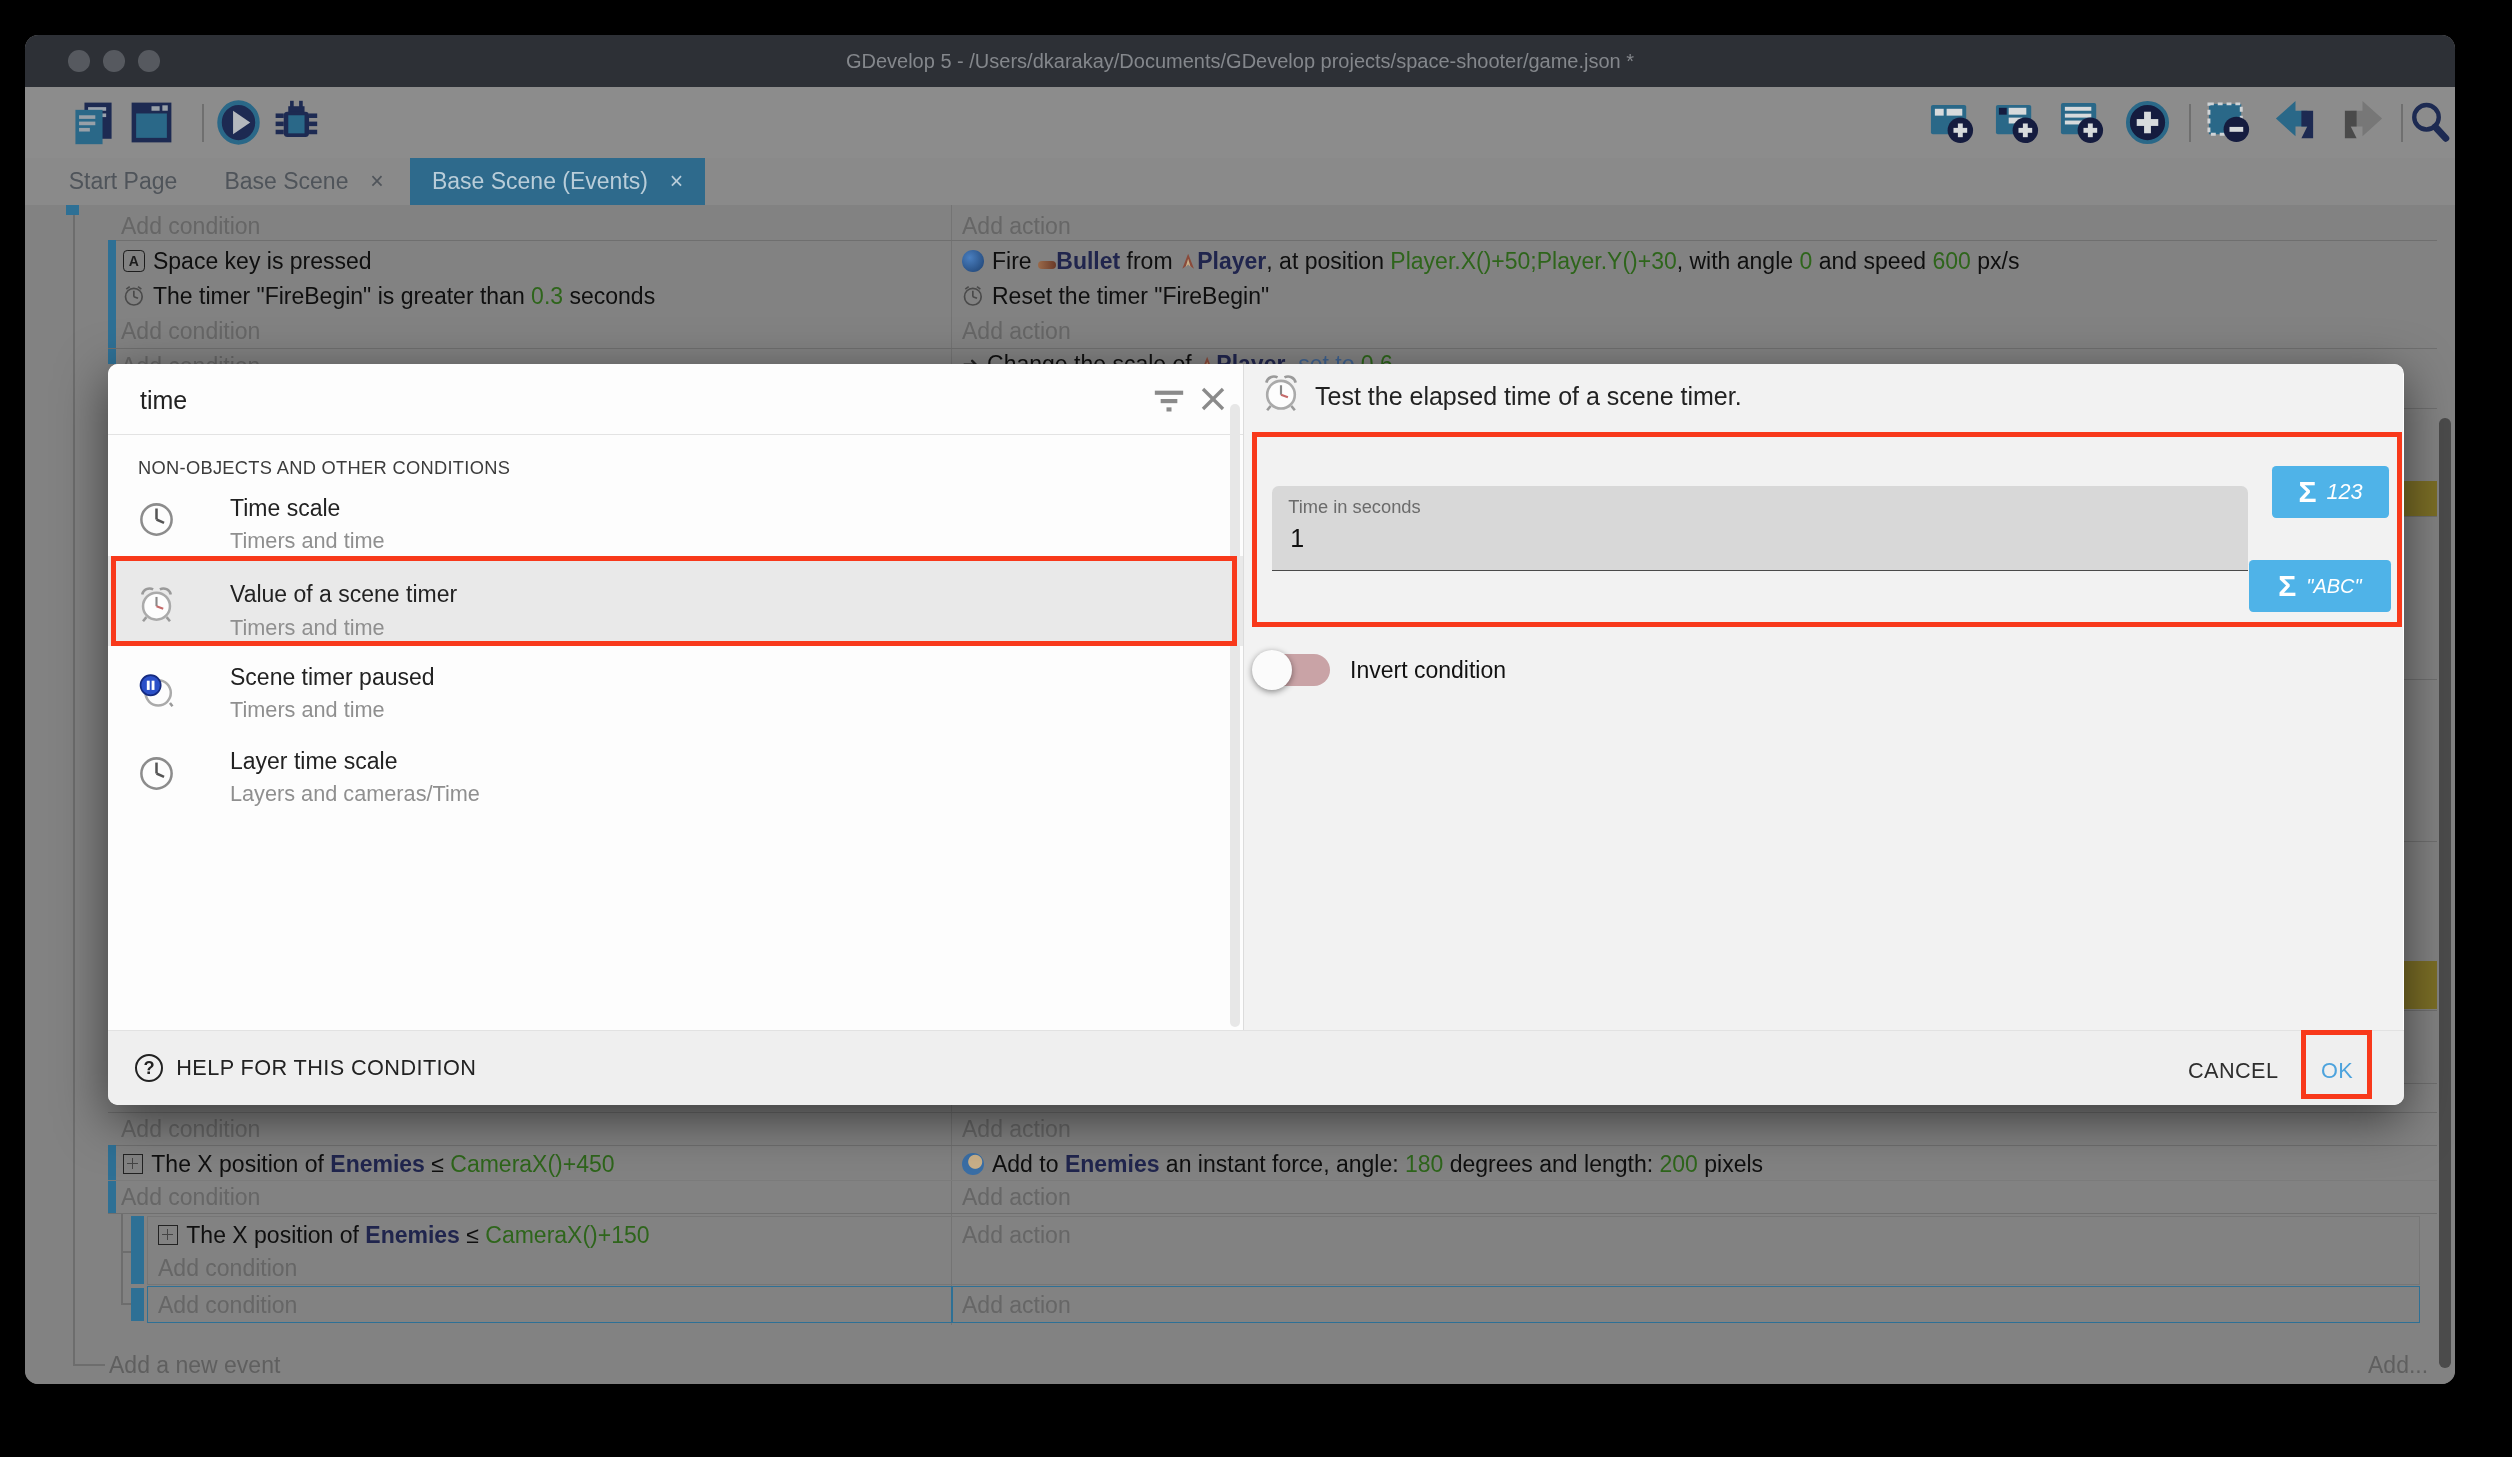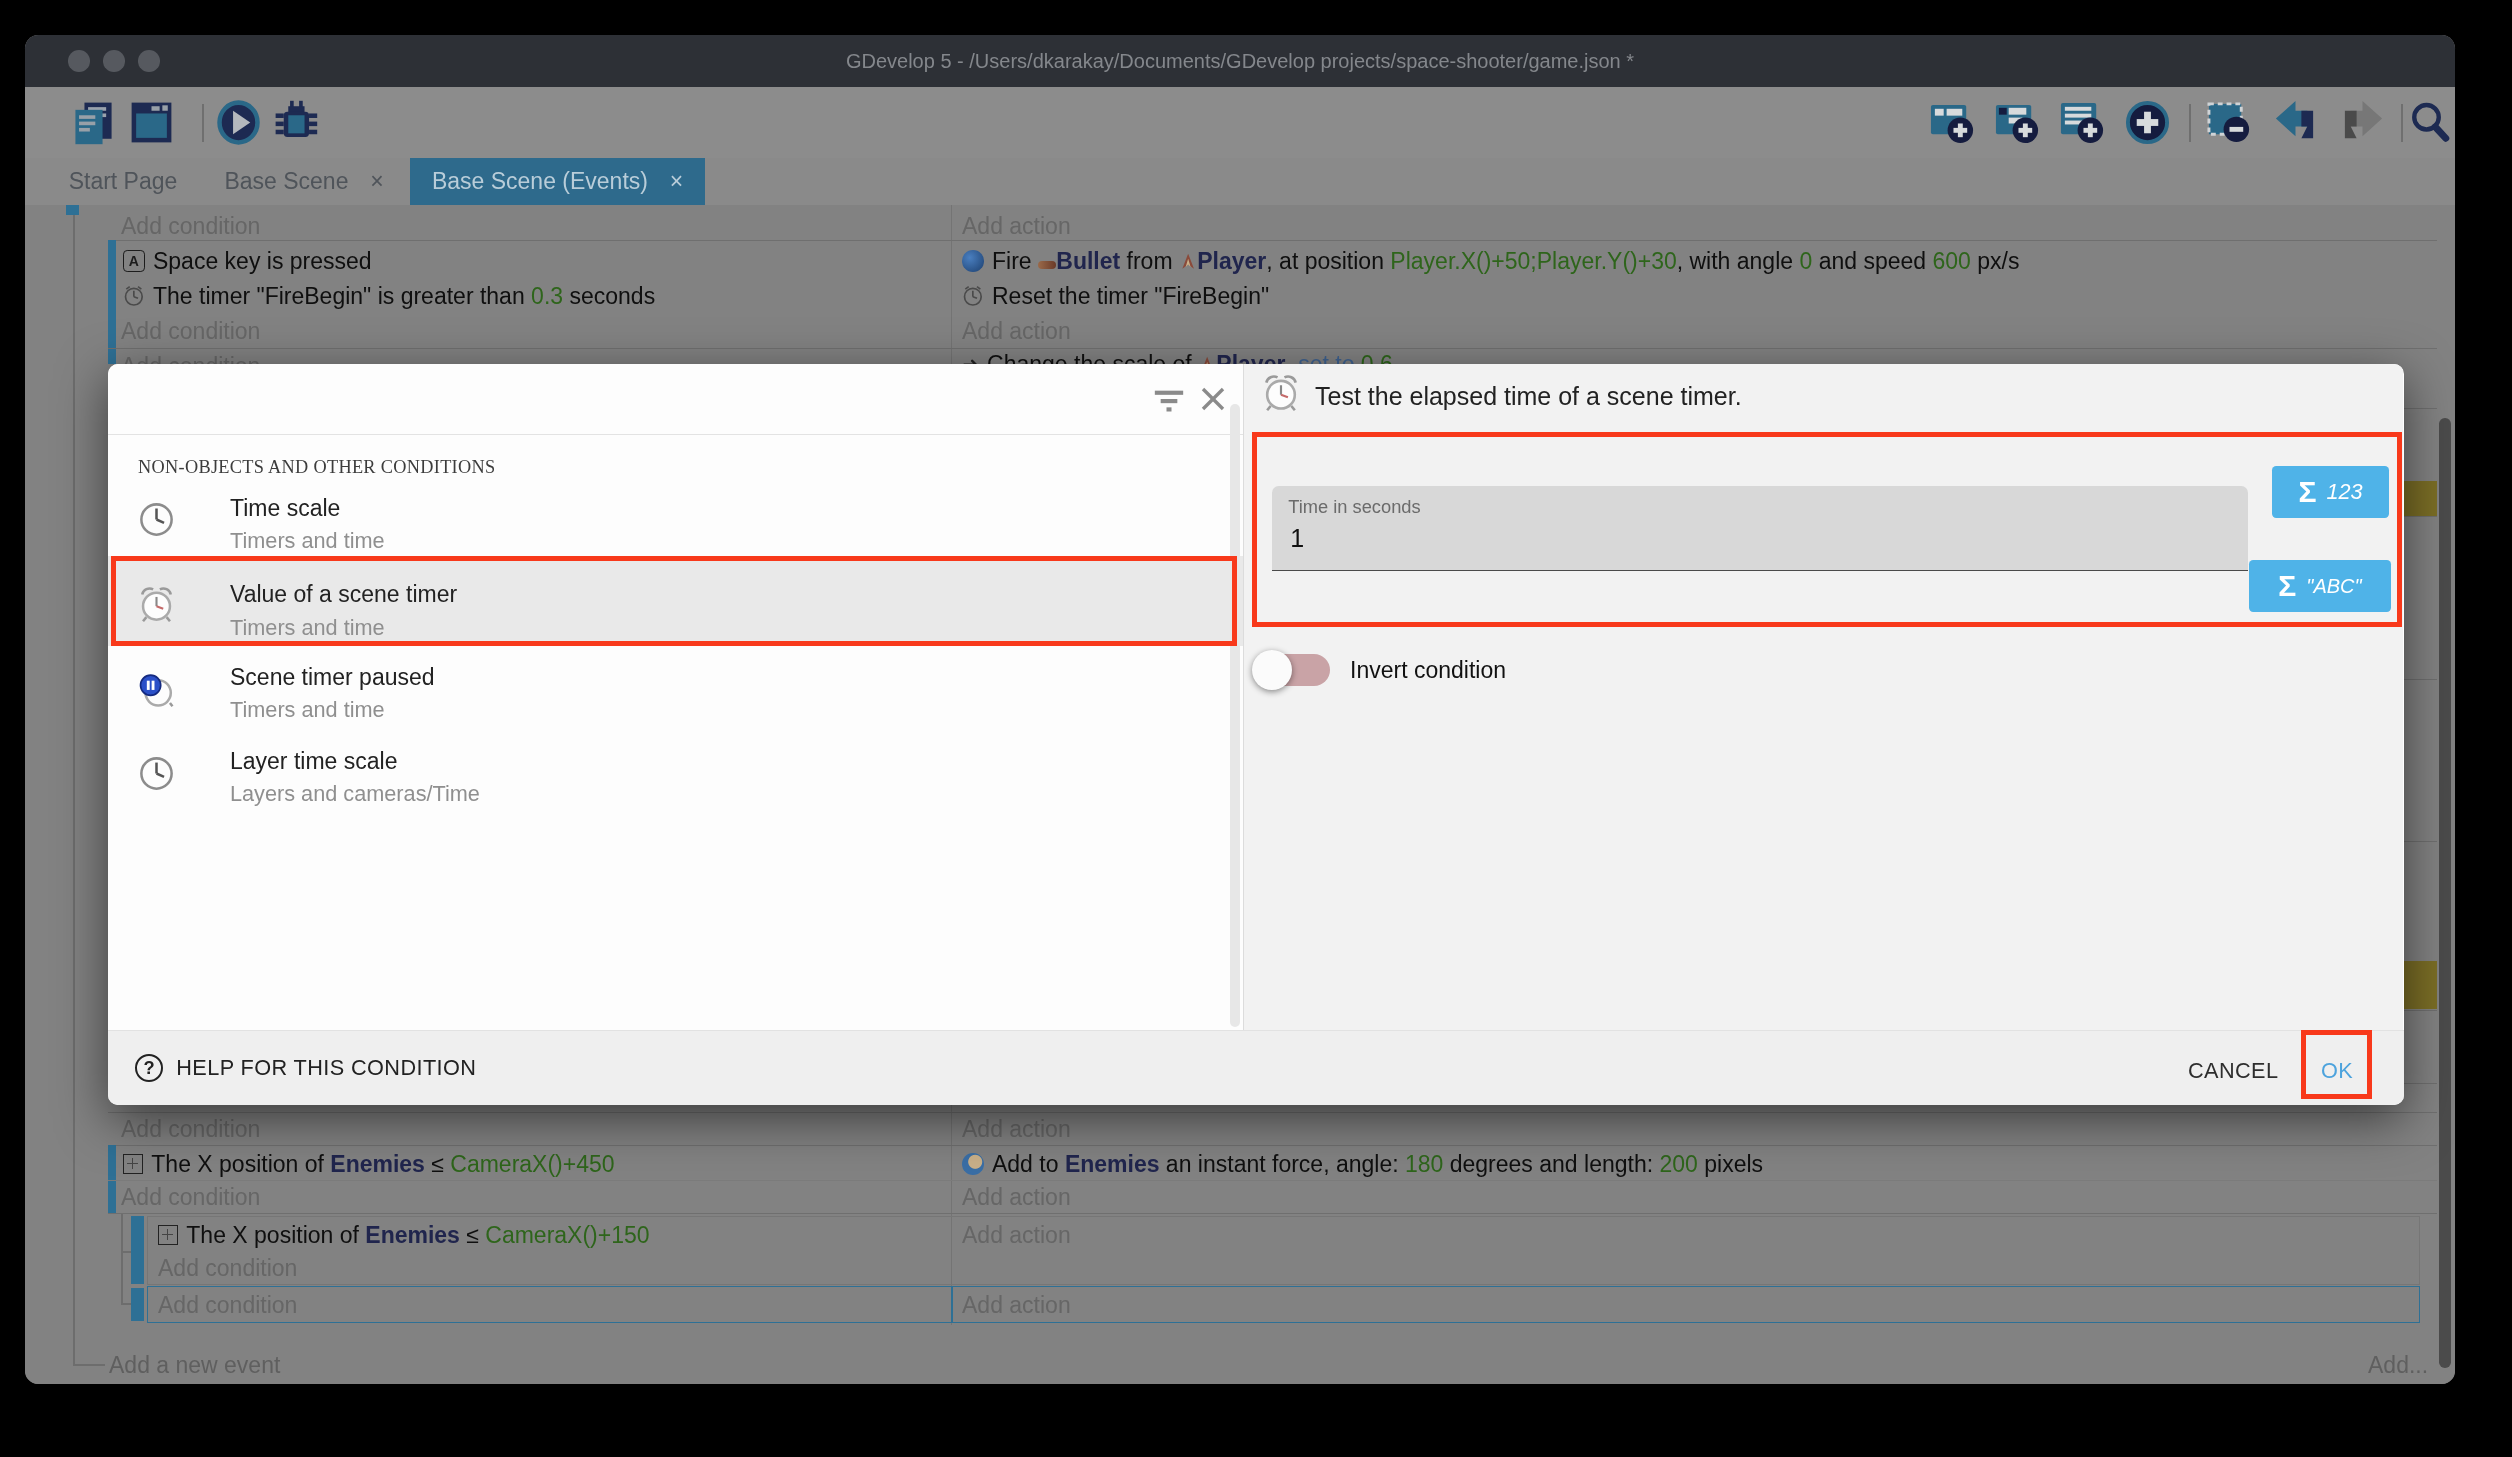--- a/index.html
+++ b/index.html
@@ -50,21 +50,21 @@
          box-sizing:border-box;}
   .icpos::before{content:"";position:absolute;left:2.5px;top:7.5px;width:11.7px;height:1.7px;background:#444;}
   .icpos::after{content:"";position:absolute;left:7.5px;top:2.5px;width:1.7px;height:11.7px;background:#444;}
   
   .dialog{position:absolute;left:108px;top:364px;width:2296px;height:741px;background:#fff;
           border-radius:10px;box-shadow:0 13.3px 50px rgba(0,0,0,.55);z-index:10;overflow:hidden;}
   .dleft{position:absolute;left:0;top:0;width:1135px;height:666px;background:#fdfdfd;}
   .dright{position:absolute;left:1136px;top:0;width:1159px;height:666px;background:#f2f2f2;}
   .dsearch{position:absolute;left:30px;top:16.7px;width:916px;height:38px;border:none;outline:none;
            background:transparent;font-size:25px;color:#222;font-family:"Liberation Sans",sans-serif;}
-  .dsection{position:absolute;left:30px;top:93px;font-size:18.3px;color:#3c3c3c;letter-spacing:0.3px;font-family:Liberation Serif, serif;}
+  .dsection{position:absolute;left:30px;top:93px;font-size:18.3px;color:#3c3c3c;letter-spacing:0.3px;}
   .item-title{position:absolute;left:122px;font-size:23px;color:#222;white-space:nowrap;}
   .item-sub{position:absolute;left:122px;font-size:21.7px;color:#8f8f8f;white-space:nowrap;}
   .item-icon{position:absolute;left:30px;width:37px;height:37px;}
   .hilite{position:absolute;left:0;top:192px;width:1135px;height:90px;background:#e9e9e9;}
   .ltrack{position:absolute;left:1122px;top:40px;width:10px;height:623px;border-radius:5px;background:#e7e7e7;}
   .dfoot{position:absolute;left:0;top:666px;width:2296px;height:75px;background:#efefef;
          border-top:0.8px solid #e2e2e2;box-sizing:border-box;}
   .helpcirc{display:inline-flex;width:28px;height:28px;border:2.5px solid #222;border-radius:50%;
             align-items:center;justify-content:center;font-size:18.3px;font-weight:bold;color:#222;box-sizing:border-box;}
   .field{position:absolute;background:#d8d8d8;border-radius:6.7px 6.7px 0 0;border-bottom:1.7px solid #4a4a4a;
@@ -327,20 +327,21 @@
     <div class="ph" style="left:133px;top:1256px;">Add condition</div>
     <div class="ph" style="left:937px;top:1256px;">Add action</div>
 
     <div class="ph" style="left:84px;top:1316px;color:#5f5f5f;">Add a new event</div>
     <div class="ph" style="left:2343px;top:1316px;color:#5f5f5f;">Add...</div>
   </div>
 
   <div class="dialog">
 
     <div class="dleft">
+      <input class="dsearch" readonly="" value="time" style="">
       <svg class="abs" style="left:1046px;top:25px;" width="30" height="25" viewBox="0 0 36 30">
           <rect x="1" y="2" width="34" height="5" fill="#8a8a8a"></rect>
           <rect x="8" y="12" width="20" height="5" fill="#8a8a8a"></rect>
           <rect x="15" y="22" width="6" height="5" fill="#8a8a8a"></rect>
         </svg>
       <svg class="abs" style="left:1090px;top:20px;" width="30" height="30" viewBox="0 0 36 36">
           <line x1="6" y1="6" x2="30" y2="30" stroke="#8a8a8a" stroke-width="4"></line>
           <line x1="30" y1="6" x2="6" y2="30" stroke="#8a8a8a" stroke-width="4"></line>
         </svg>
       <div class="abs" style="left:0;top:70px;width:1135px;height:0.8px;background:#e3e3e3;"></div>

